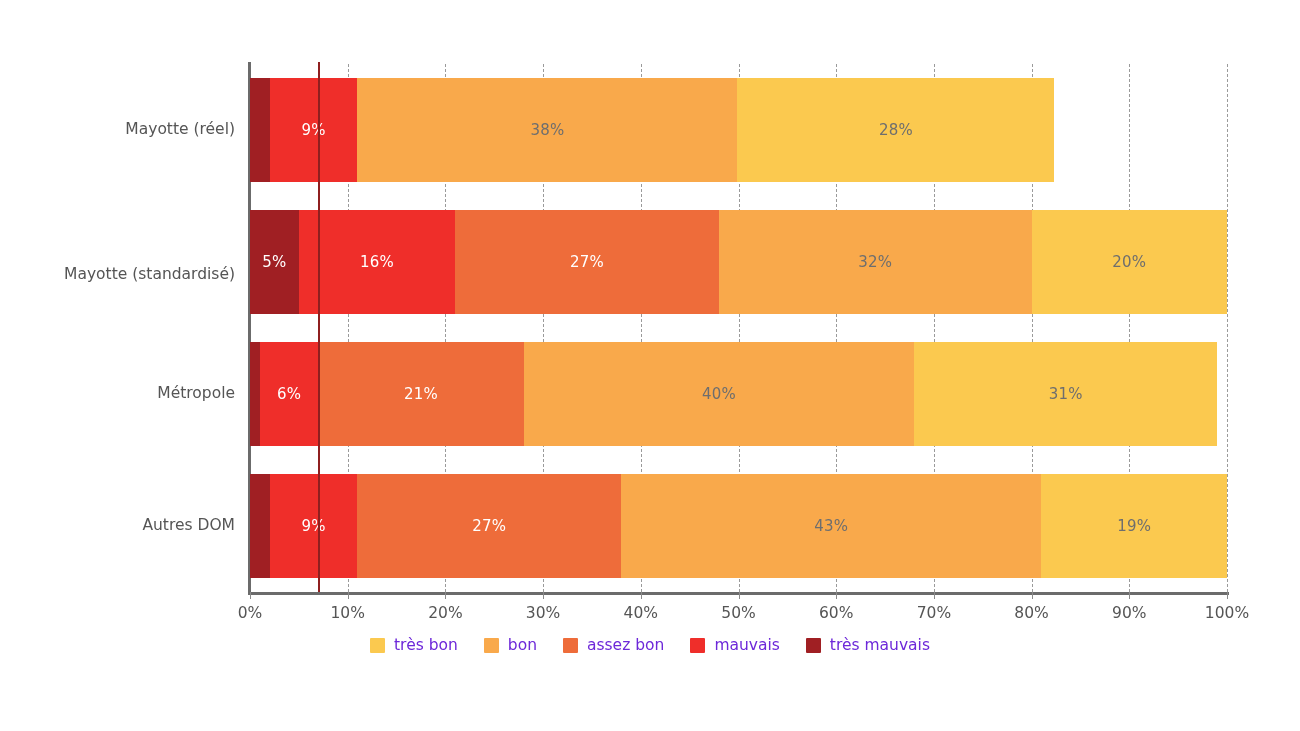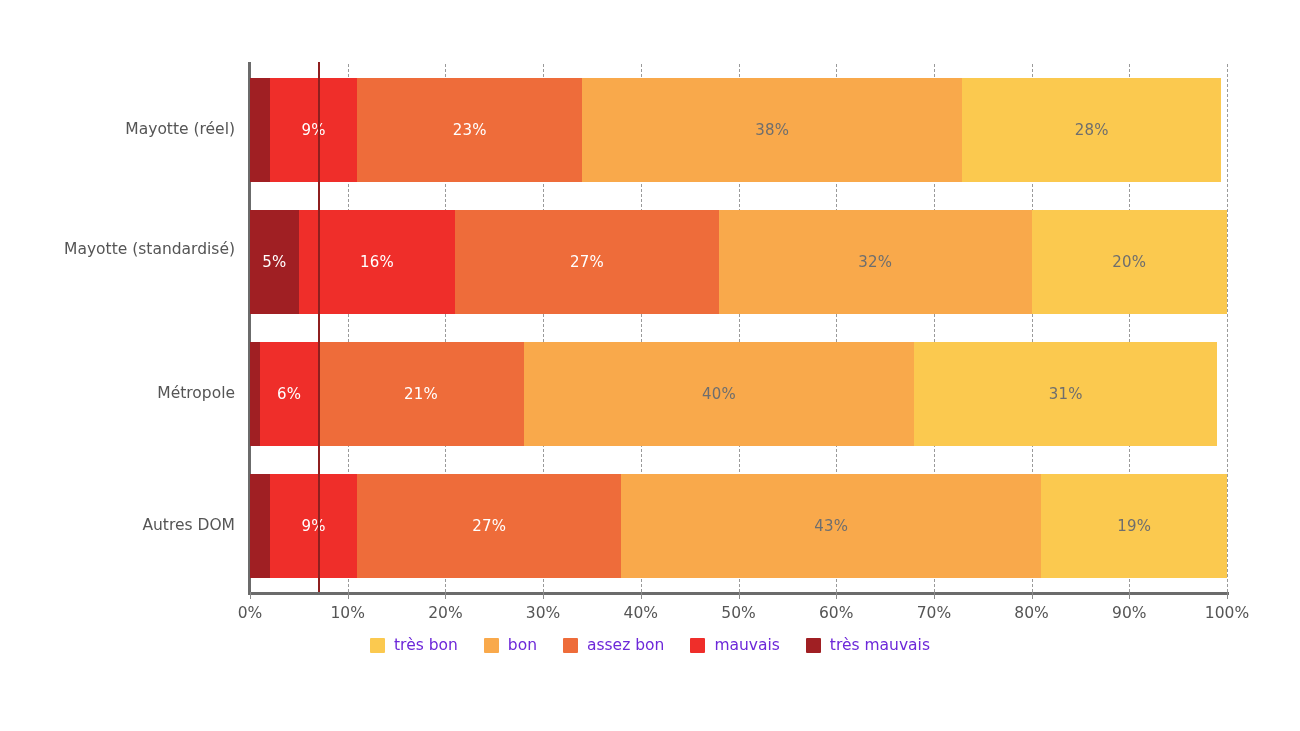--- a/index.html
+++ b/index.html
@@ -166,27 +166,24 @@
       <div class="gridline" style="left: 586.2px;"></div>
       <div class="gridline" style="left: 683.9px;"></div>
       <div class="gridline" style="left: 781.6px;"></div>
       <div class="gridline" style="left: 879.3px;"></div>
       <div class="gridline" style="left: 977px;"></div>
       <div class="bar-row" style="top: 14px; height: 104px;">
         <div class="segment" style="width: 19.54px; background: rgb(160, 31, 35);"></div>
         <div class="segment" style="width: 87.93px; background: rgb(239, 46, 42);">
           <span class="seg-label light">9%</span>
         </div>
-        <div class="segment" style="width: 224.71px; background: rgb(238, 108, 58);">
-          <span class="seg-label light">23%</span>
-        </div>
         <div class="segment" style="width: 380px; background: rgb(249, 169, 75);">
           <span class="seg-label dark">38%</span>
         </div>
-        <div class="segment" style="width: 259px; background: rgb(251, 201, 79);">
+        <div class="segment" style="width: 317px; background: rgb(251, 201, 79);">
           <span class="seg-label dark">28%</span>
         </div>
       </div>
       <div class="bar-row" style="top: 146px; height: 104px;">
         <div class="segment" style="width: 48.85px; background: rgb(160, 31, 35);">
           <span class="seg-label light">5%</span>
         </div>
         <div class="segment" style="width: 156.32px; background: rgb(239, 46, 42);">
           <span class="seg-label light">16%</span>
         </div>
@@ -229,21 +226,21 @@
         <div class="segment" style="width: 185.63px; background: rgb(251, 201, 79);">
           <span class="seg-label dark">19%</span>
         </div>
       </div>
     </div>
 
   <div id="reference-line" style="left: 318.39px; background: rgb(143, 31, 31);"></div>
 
   <div id="cat-labels">
       <div class="cat-label" style="top: 120px;">Mayotte (réel)</div>
-      <div class="cat-label" style="top: 240px;">Mayotte (standardisé)</div>
+      <div class="cat-label" style="top: 265px;">Mayotte (standardisé)</div>
       <div class="cat-label" style="top: 384px;">Métropole</div>
       <div class="cat-label" style="top: 516px;">Autres DOM</div>
     </div>
   <div id="xtick-labels">
       <div class="xtick-label" style="left: 250px;">0%</div>
       <div class="xtick-label" style="left: 347.7px;">10%</div>
       <div class="xtick-label" style="left: 445.4px;">20%</div>
       <div class="xtick-label" style="left: 543.1px;">30%</div>
       <div class="xtick-label" style="left: 640.8px;">40%</div>
       <div class="xtick-label" style="left: 738.5px;">50%</div>

